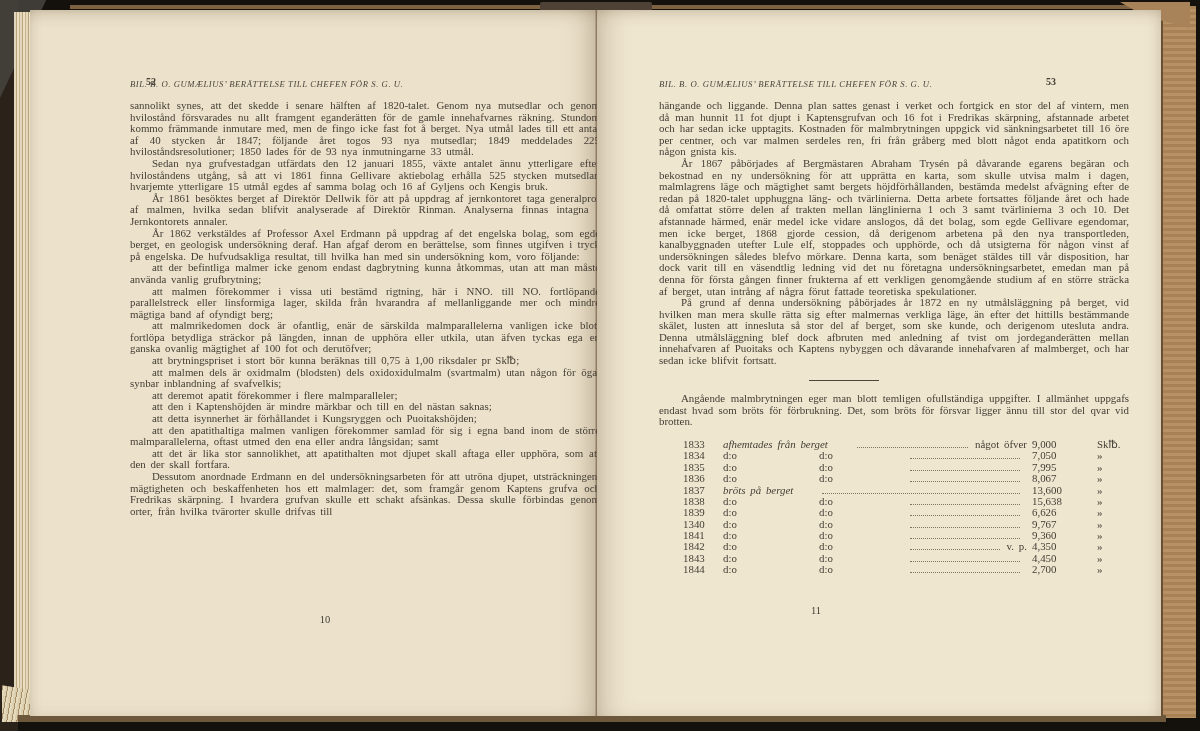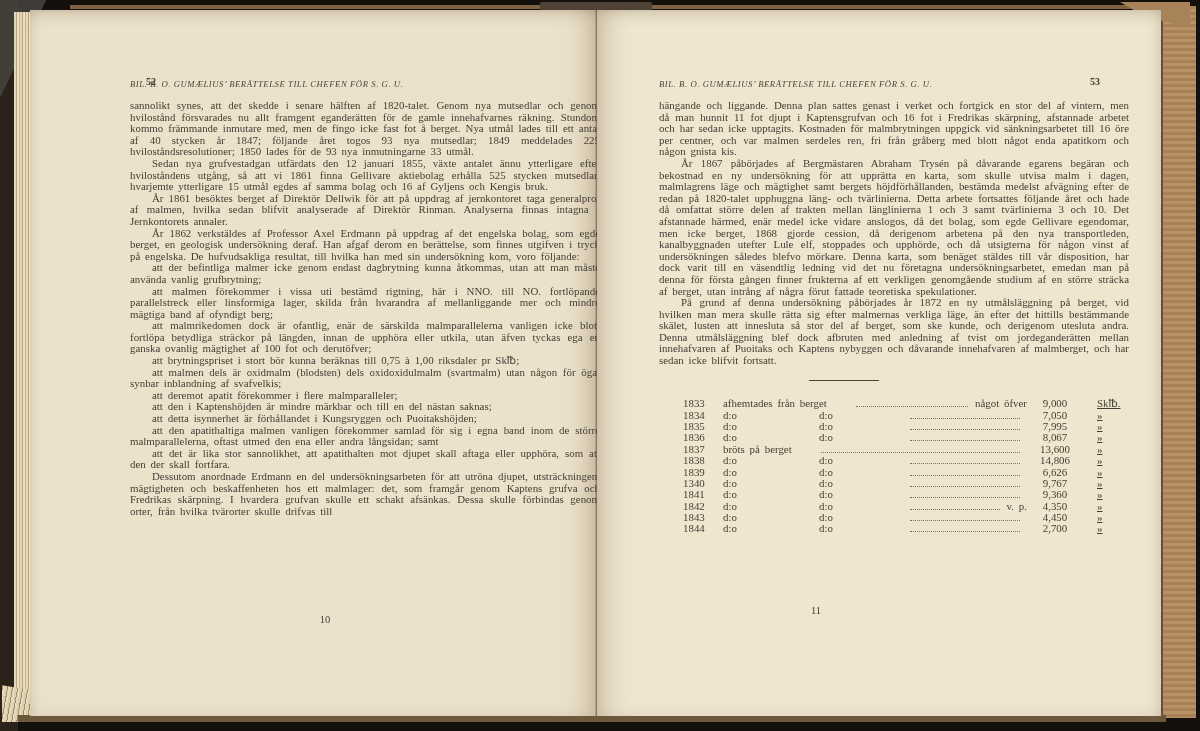--- a/index.html
+++ b/index.html
@@ -25,45 +25,45 @@
   
   .page{position:absolute;top:10px;height:706px;}
   .page-left{left:30px;width:567px;background:#ece2cb;
     box-shadow:inset -20px 0 28px -14px rgba(110,85,55,.38), inset 0 10px 18px -12px rgba(90,70,45,.35), inset 8px 0 14px -10px rgba(120,95,65,.30);}
   .page-right{left:597px;width:564px;background:#efe6d0;
     box-shadow:inset 20px 0 28px -14px rgba(110,85,55,.33), inset 0 10px 18px -12px rgba(90,70,45,.3), inset -10px 0 16px -10px rgba(120,95,65,.28);}
   .gutter{position:absolute;left:595px;top:10px;width:3px;height:706px;
           background:linear-gradient(to right,rgba(100,75,50,.12),rgba(70,48,28,.45),rgba(100,75,50,.10));}
   
   .pagenum{position:absolute;top:66px;font-size:10px;font-weight:bold;color:#433d34;}
-  .pn-left{left:116px;} .pn-right{left:449px;margin-left:44px;}
+  .pn-left{left:116px;} .pn-right{left:449px;}
   .running-head{position:absolute;top:69px;width:470px;font-size:8.7px;
                 letter-spacing:.55px;color:#4a443b;font-style:italic;white-space:nowrap;}
   .rh-left{left:100px;} .rh-right{left:62px;}
   .tb{position:absolute;top:90px;width:470px;font-size:10.9px;line-height:11.6px;
       color:#433d34;text-align:justify;word-spacing:2.1px;}
   .tb-left{left:100px;} .tb-right{left:62px;}
   .tb p{margin:0;text-indent:22px;}
   .tb p.cont{text-indent:0;}
   .section-rule{width:70px;height:1.5px;background:#4a443b;margin:13px 0 12px 150px;}
   .folio{position:absolute;font-size:10.5px;color:#433d34;transform:translateX(-50%);}
   .folio-left{left:295px;top:604px;}
   .folio-right{left:219px;top:595px;}
   
-  .mtable{margin-top:16px;}
+  .mtable{margin-top:10px;}
   .trow{display:flex;align-items:baseline;height:11.4px;}
   .trow .year{width:40px;text-align:left;padding-left:24px;box-sizing:content-box;flex:0 0 auto;}
   .trow .l1{flex:0 0 auto;width:96px;}
-  .trow.wide .l1{width:auto;padding-right:4px;}
+  .trow.wide .l1{width:auto;padding-right:4px;font-style:italic;}
   .trow .l2{flex:0 0 auto;width:86px;}
   .trow.wide .l2{width:20px;}
   .trow .leader{flex:1 1 auto;height:9px;border-bottom:1.3px dotted rgba(95,83,62,.78);margin:0 5px;}
   .trow .note{flex:0 0 auto;padding:0 5px 0 2px;}
-  .trow .value{flex:0 0 auto;width:46px;text-align:center;}
-  .trow .unit{flex:0 0 auto;width:32px;padding-left:19px;text-decoration:underline;}
+  .trow .value{flex:0 0 auto;width:46px;text-align:left;}
+  .trow .unit{flex:0 0 auto;width:32px;padding-left:19px;}
 </style>
 </head>
 <body>
 
 <div class="stage">
 
   <div class="cover-left"></div>
   <div class="corner-gray"></div>
   <div class="edges-left"></div>
   <div class="edges-bottom"></div>
@@ -99,20 +99,21 @@
   <div class="gutter"></div>
 
   <div class="page page-right">
     <span class="pagenum pn-right">53</span>
     <div class="running-head rh-right">BIL. B.   O. GUMÆLIUS’ BERÄTTELSE TILL CHEFEN FÖR S. G. U.</div>
     <div class="tb tb-right">
       <p class="cont">hängande och liggande. Denna plan sattes genast i verket och fortgick en stor del af vintern, men då man hunnit 11 fot djupt i Kaptensgrufvan och 16 fot i Fredrikas skärpning, afstannade arbetet och har sedan icke upptagits. Kostnaden för malmbrytningen uppgick vid sänkningsarbetet till 16 öre per centner, och var malmen serdeles ren, fri från gråberg med blott något enda apatitkorn och någon gnista kis.</p>
       <p>År 1867 påbörjades af Bergmästaren Abraham Trysén på dåvarande egarens begäran och bekostnad en ny undersökning för att upprätta en karta, som skulle utvisa malm i dagen, malmlagrens läge och mägtighet samt bergets höjdförhållanden, bestämda medelst afvägning efter de redan på 1820-talet upphuggna läng- och tvärlinierna. Detta arbete fortsattes följande året och hade då omfattat större delen af trakten mellan länglinierna 1 och 3 samt tvärlinierna 3 och 10. Det afstannade härmed, enär medel icke vidare anslogos, då det bolag, som egde Gellivare egendomar, men icke berget, 1868 gjorde cession, då derigenom arbetena på den nya transportleden, kanalbyggnaden utefter Lule elf, stoppades och upphörde, och då utsigterna för någon vinst af undersökningen således blefvo mörkare. Denna karta, som benäget stäldes till vår disposition, har dock varit till en väsendtlig ledning vid det nu företagna undersökningsarbetet, emedan man på denna för första gången finner frukterna af ett verkligen genomgående studium af en större sträcka af berget, utan intrång af några förut fattade teoretiska spekulationer.</p>
       <p>På grund af denna undersökning påbörjades år 1872 en ny utmålsläggning på berget, vid hvilken man mera skulle rätta sig efter malmernas verkliga läge, än efter det hittills bestämmande skälet, lusten att innesluta så stor del af berget, som ske kunde, och derigenom utesluta andra. Denna utmålsläggning blef dock afbruten med anledning af tvist om jordeganderätten mellan innehafvaren af Puoitaks och Kaptens nybyggen och dåvarande innehafvaren af malmberget, och har sedan icke blifvit fortsatt.</p>
       <div class="section-rule"></div>
+      <p>Angående malmbrytningen eger man blott temligen ofullständiga uppgifter. I allmänhet uppgafs endast hvad som bröts för förbrukning. Det, som bröts för försvar ligger ännu till stor del qvar vid brotten.</p>
 
       <div class="mtable">
         <div class="trow wide">
           <span class="year">1833</span>
             <span class="l1">afhemtades från berget</span>
             <span class="l2"></span>
             <span class="leader"></span>
             <span class="note">något öfver</span>
             <span class="value">9,000</span>
             <span class="unit">Sk℔.</span>
@@ -152,21 +153,21 @@
             <span class="note"></span>
             <span class="value">13,600</span>
             <span class="unit">»</span>
         </div>
         <div class="trow">
           <span class="year">1838</span>
             <span class="l1">d:o</span>
             <span class="l2">d:o</span>
             <span class="leader"></span>
             <span class="note"></span>
-            <span class="value">14,806</span>
+            <span class="value">15,638</span>
             <span class="unit">»</span>
         </div>
         <div class="trow">
           <span class="year">1839</span>
             <span class="l1">d:o</span>
             <span class="l2">d:o</span>
             <span class="leader"></span>
             <span class="note"></span>
             <span class="value">6,626</span>
             <span class="unit">»</span>

